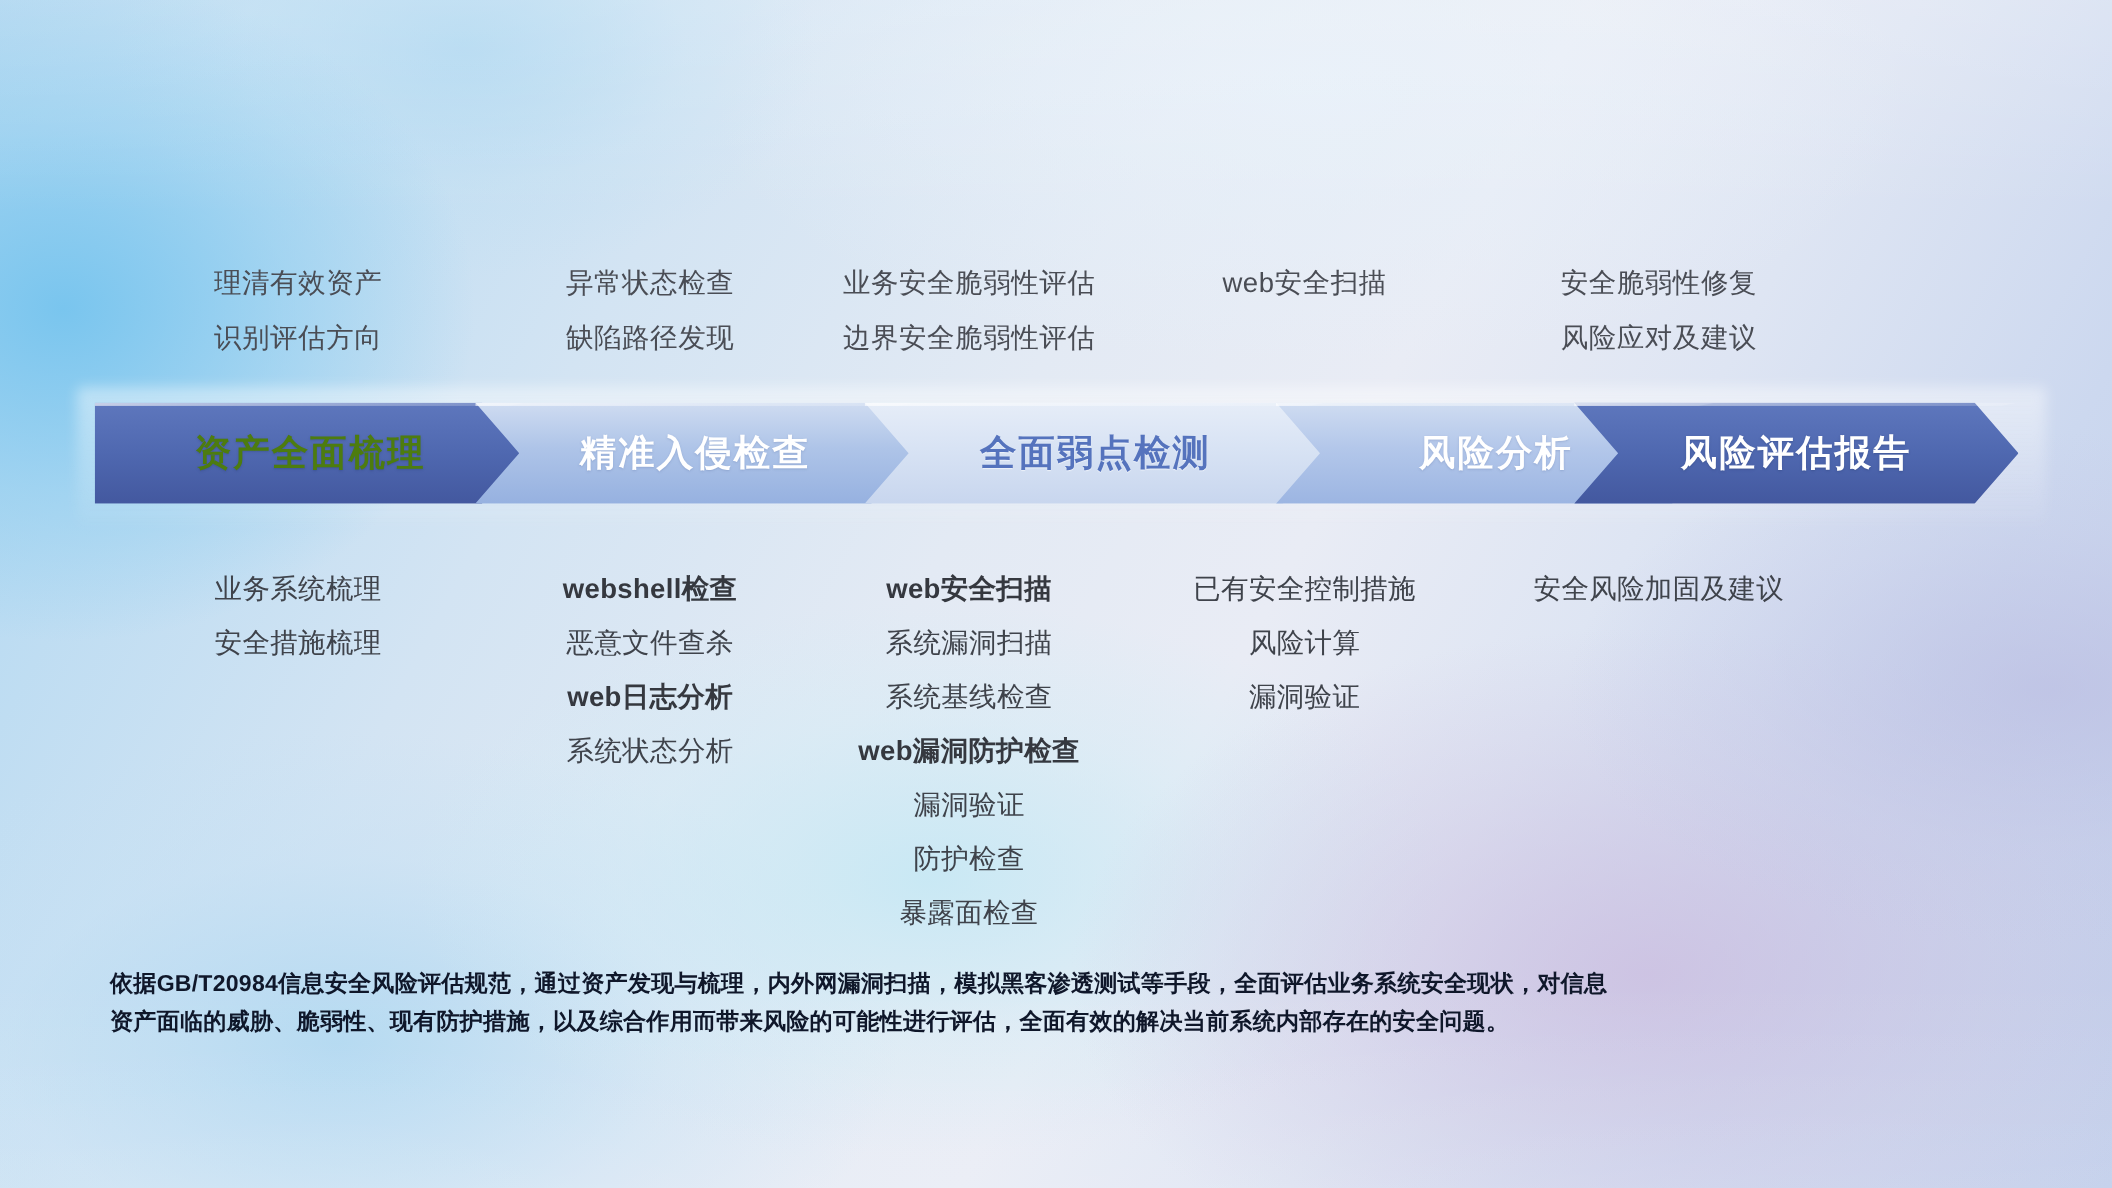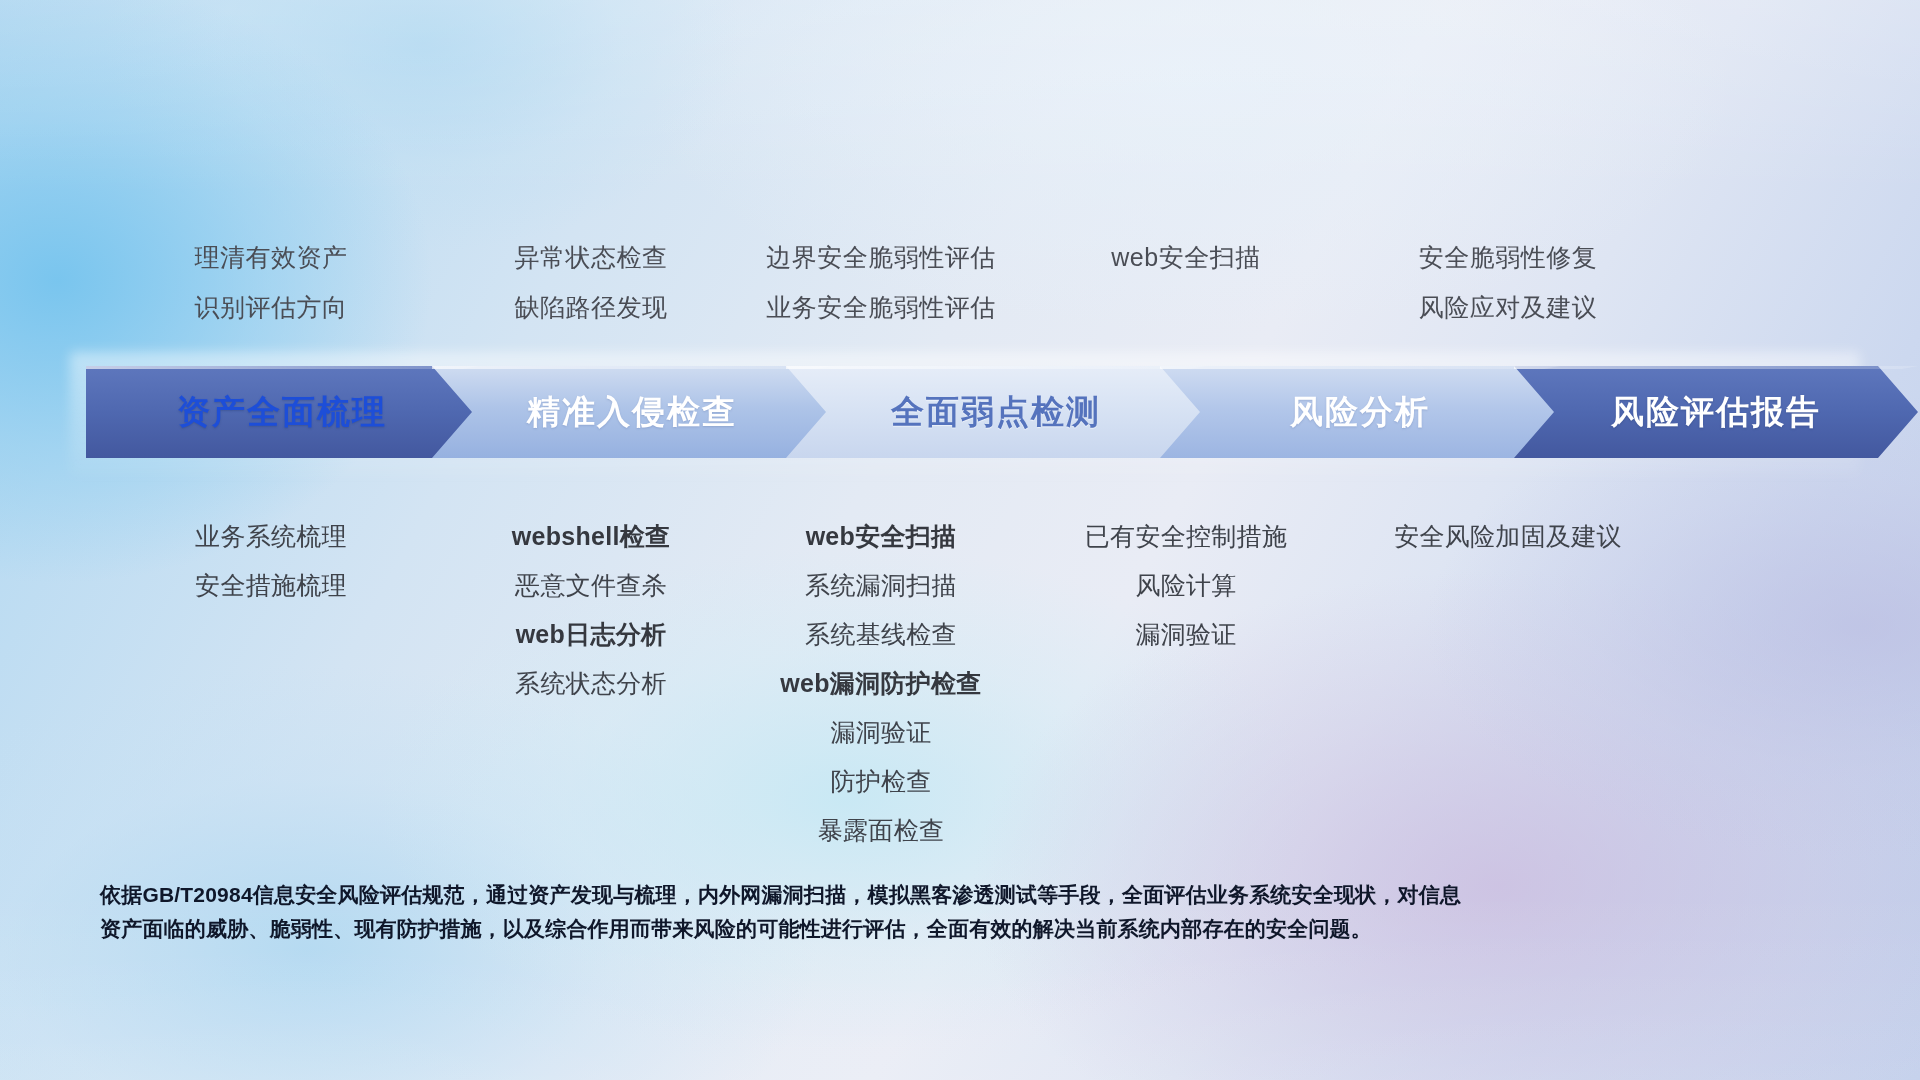--- a/index.html
+++ b/index.html
@@ -132,21 +132,21 @@
     background: linear-gradient(90deg, rgba(255,255,255,0.65), rgba(255,255,255,0.15));
     clip-path: polygon(0 0, 100% 0, 96% 100%, 0 100%);
   }
 
   
   .a1 { left: 0px;    width: 392px; }
   .a1 .ashape {
     background: linear-gradient(180deg, #5e77bd 0%, #4f68b0 50%, #43589f 100%);
     clip-path: polygon(0 0, 352px 0, 392px 50%, 352px 100%, 0 100%);
   }
-  .a1 .alabel { color: #1d4ed8; text-shadow: 0 1px 2px rgba(40,60,110,0.35); }
+  .a1 .alabel { color: #4d7c0f; text-shadow: 0 1px 2px rgba(40,60,110,0.35); }
 
   .a2 { left: 346px;  width: 400px; }
   .a2 .ashape {
     background: linear-gradient(180deg, #cfdcf1 0%, #aec4e8 45%, #96b1e0 100%);
     clip-path: polygon(0 0, 360px 0, 400px 50%, 360px 100%, 0 100%, 40px 50%);
   }
   .a2 .alabel { color: #ffffff; text-shadow: 0 1px 2px rgba(80,100,150,0.25); }
 
   .a3 { left: 700px;  width: 420px; }
   .a3 .ashape {
@@ -155,21 +155,21 @@
   }
   .a3 .alabel { color: #5573bd; text-shadow: 0 1px 1px rgba(255,255,255,0.6); }
 
   .a4 { left: 1074px; width: 400px; }
   .a4 .ashape {
     background: linear-gradient(180deg, #cfdcf1 0%, #b3c7ea 45%, #9cb5e2 100%);
     clip-path: polygon(0 0, 360px 0, 400px 50%, 360px 100%, 0 100%, 40px 50%);
   }
   .a4 .alabel { color: #ffffff; text-shadow: 0 1px 2px rgba(80,100,150,0.25); }
 
-  .a5 { left: 1428px; width: 404px; }
+  .a5 { left: 1345px; width: 404px; }
   .a5 .ashape {
     background: linear-gradient(180deg, #5e77bd 0%, #4f68b0 50%, #43589f 100%);
     clip-path: polygon(0 0, 364px 0, 404px 50%, 364px 100%, 0 100%, 40px 50%);
   }
   .a5 .alabel { color: #ffffff; text-shadow: 0 1px 2px rgba(40,60,110,0.35); }
 
   
   .ribbon-glow {
     position: absolute;
     left: 70px; top: 352px;
@@ -233,22 +233,22 @@
         <div class="top-line">理清有效资产</div>
         <div class="top-line">识别评估方向</div>
       </div>
 
       <div class="col-cell c2">
         <div class="top-line">异常状态检查</div>
         <div class="top-line">缺陷路径发现</div>
       </div>
 
       <div class="col-cell c3">
+        <div class="top-line">业务安全脆弱性评估</div>
         <div class="top-line">边界安全脆弱性评估</div>
-        <div class="top-line">业务安全脆弱性评估</div>
       </div>
 
       <div class="col-cell c4">
         <div class="top-line">web安全扫描</div>
       </div>
 
       <div class="col-cell c5">
         <div class="top-line">安全脆弱性修复</div>
         <div class="top-line">风险应对及建议</div>
       </div>

